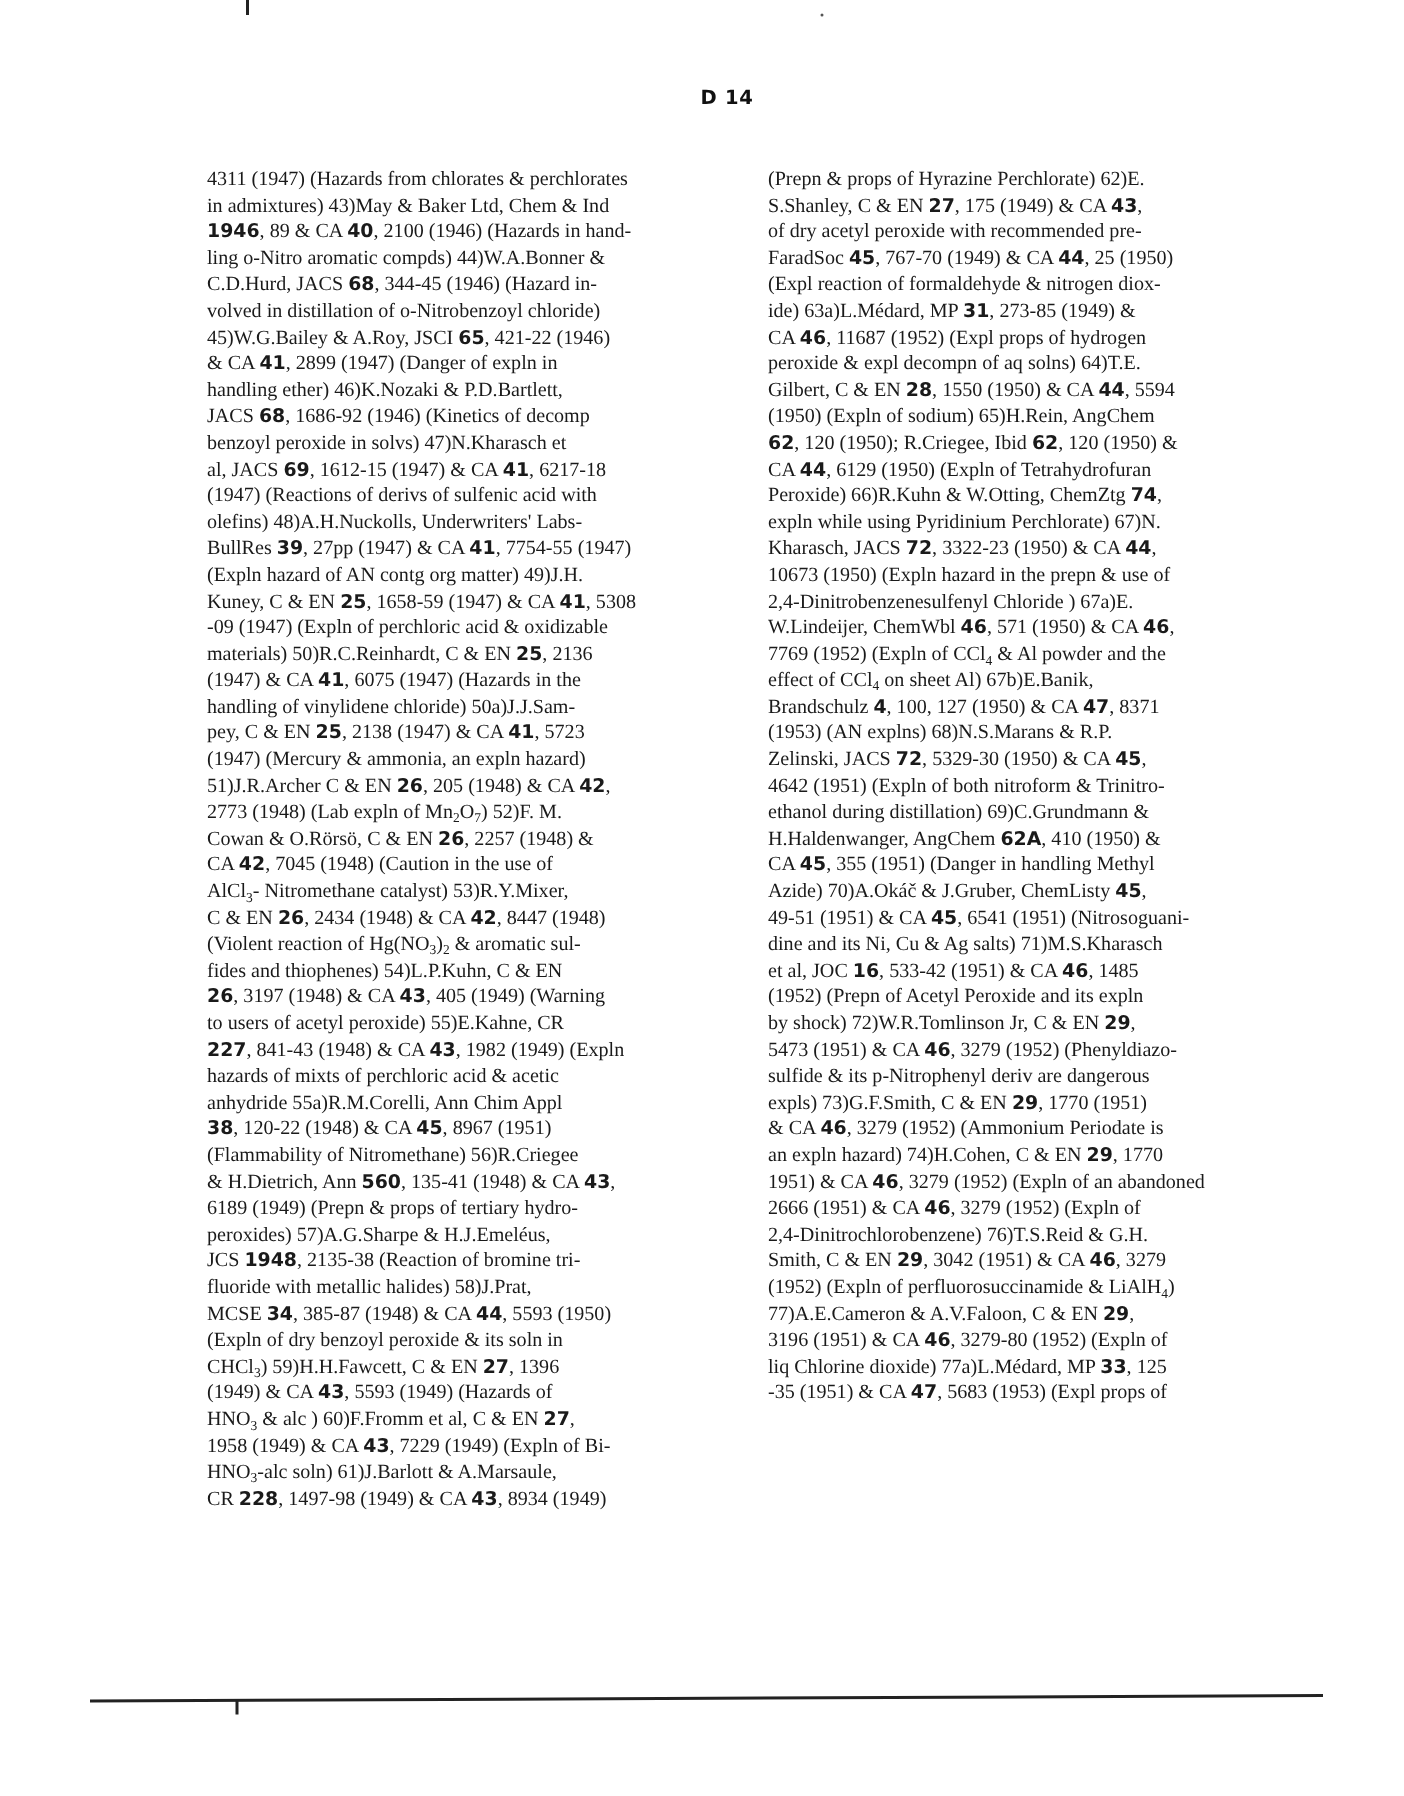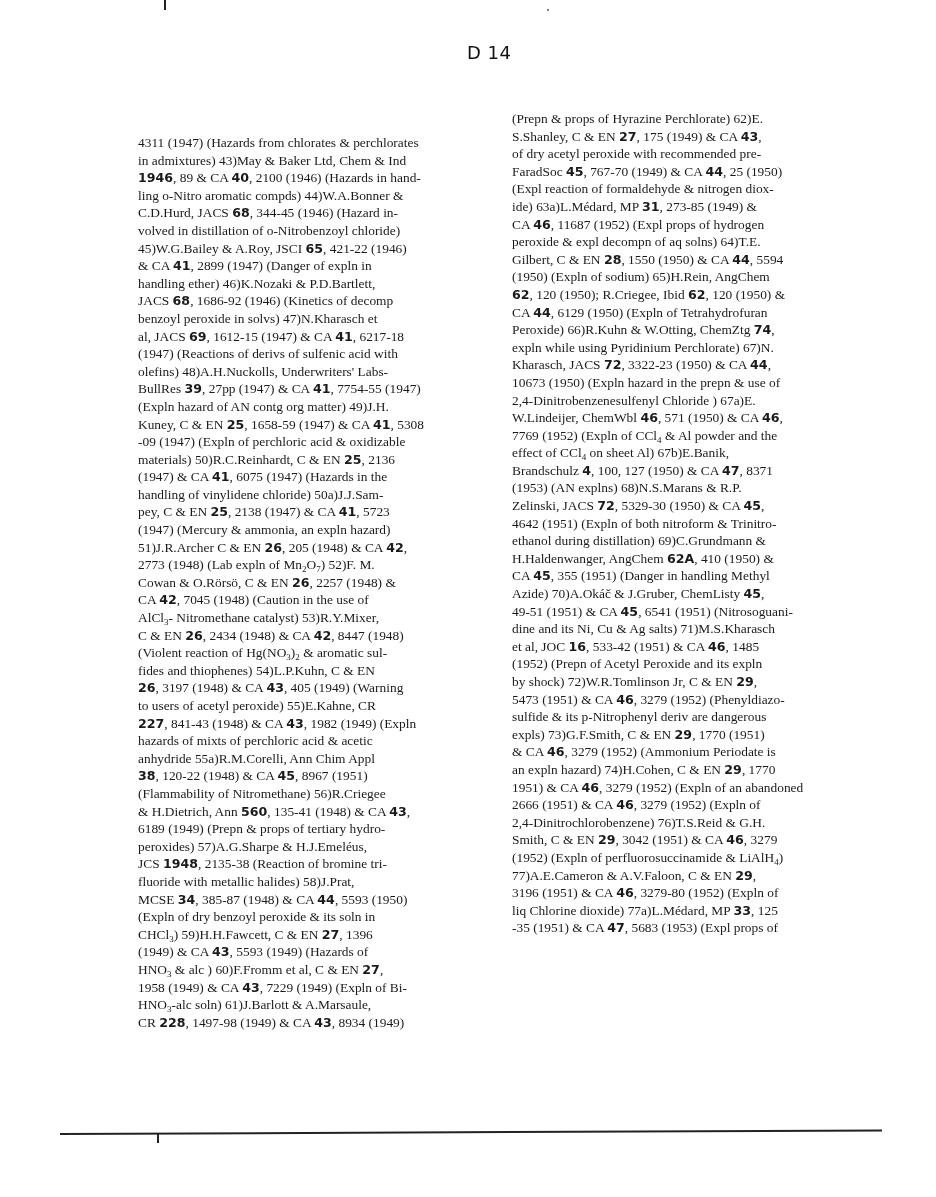--- a/index.html
+++ b/index.html
@@ -9,29 +9,29 @@
       color: #1a1a1a;
     }
     .page { position: absolute; left: 0; top: 0; width: 936px; height: 1197px; }
     .mark-top-left {
       position: absolute; left: 164px; top: 0px; width: 2px; height: 10px; background: #222;
     }
     .mark-top-right {
       position: absolute; left: 547px; top: 9px; width: 2px; height: 2px; background: #555; border-radius: 1px;
     }
     .page-number {
-      position: absolute; left: 467px; top: 42px;
+      position: absolute; left: 467px; top: 58px;
       font-family: "DejaVu Sans", "Liberation Sans", sans-serif;
-      font-weight: normal; font-size: 18px; letter-spacing: 0.5px; color: #111;
+      font-weight: bold; font-size: 13px; letter-spacing: 0.5px; color: #111;
     }
     .column {
       position: absolute; top: 110px;
       font-size: 13.4px; line-height: 17.6px; white-space: nowrap;
     }
-    .col-left { left: 138px; margin-top: 24px; }
+    .col-left { left: 138px; }
     .col-right { left: 512px; }
     .line { display: block; height: 17.6px; }
     .line b, .seg-b { font-family: "DejaVu Sans", "Liberation Sans", sans-serif; font-weight: bold; font-size: 12.6px; }
     .sub { font-size: 9px; vertical-align: -3px; }
     .bottom-rule {
       position: absolute; left: 60px; top: 1133px; width: 822px; height: 1.5px;
       background: #222; transform: rotate(-0.25deg); transform-origin: left center;
     }
     .bottom-tick {
       position: absolute; left: 157px; top: 1134px; width: 1.5px; height: 9px; background: #222;

